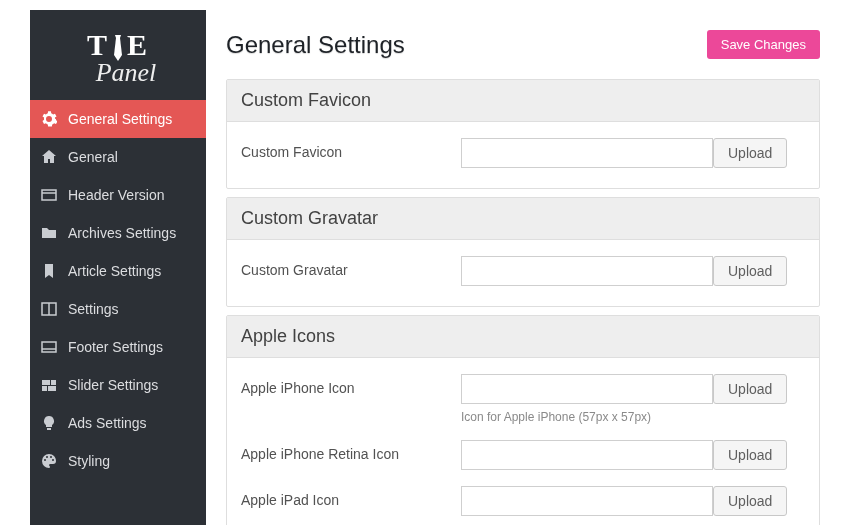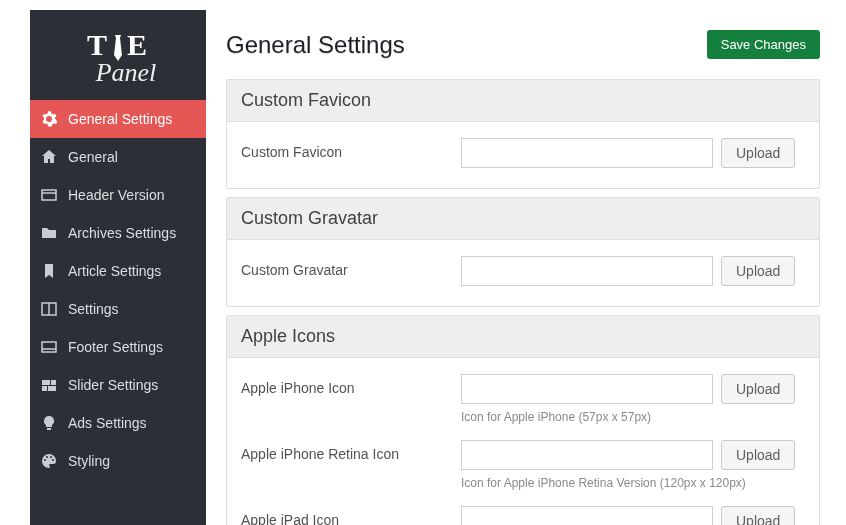--- a/index.html
+++ b/index.html
@@ -12,28 +12,28 @@
 .logo-tie svg { width:14px; height:26px; }
 .logo-sub { color: #eee; font-family: "Brush Script MT", cursive; font-size: 26px; margin-top: -4px; font-style: italic; margin-left: 16px;}
 .nav { list-style: none; }
 .nav li { display: flex; align-items: center; height: 38px; padding: 0 10px; color: #dcdde0; font-size: 14px; cursor: pointer; }
 .nav li.active { background: #e45755; color: #fff; }
 .nav li .icon { width: 18px; height: 18px; margin-right: 10px; display: inline-flex; align-items: center; justify-content: center; }
 .nav li .icon svg { width: 16px; height: 16px; }
 .main { flex: 1; padding: 20px 20px 0 20px; overflow-y: auto; }
 .page-header { display: flex; justify-content: space-between; align-items: center; margin-bottom: 20px; }
 .page-title { font-size: 24px; font-weight: 400; color: #1e2227; text-shadow: 0 1px 1px rgba(0,0,0,0.15); }
-.save-btn { background: #15803d; color: #fff; border: none; border-radius: 3px; padding: 7px 14px; font-size: 13px; cursor: pointer; }
+.save-btn { background: #ec4899; color: #fff; border: none; border-radius: 3px; padding: 7px 14px; font-size: 13px; cursor: pointer; }
 .card { border: 1px solid #dedede; border-radius: 2px; margin-bottom: 8px; }
 .card-header { background: #eeeeee; padding: 10px 14px; font-size: 18px; color: #424242; border-bottom: 1px solid #dedede; }
 .card-body { padding: 10px 14px; }
 .field-row { display: flex; align-items: flex-start; padding: 6px 0 10px 0; }
 .field-label { width: 220px; font-size: 14px; color: #525252; padding-top: 6px; }
 .field-ctrl { flex: 1; display: flex; flex-direction: column; }
-.ctrl-line { display: flex; align-items: center; gap: 8px; }
+.ctrl-line { display: flex; align-items: center; }
 .ctrl-line input[type=text] { width: 252px; height: 30px; border: 1px solid #cfcfcf; padding: 4px 6px; font-size: 13px; }
 .upload-btn { background: #f5f5f5; border: 1px solid #c8c8c8; border-radius: 3px; padding: 6px 14px; font-size: 14px; color: #5f5f5f; cursor: pointer; }
 .helper { font-size: 12px; color: #8a8a8a; margin-top: 6px; }
 </style>
 </head>
 <body>
 
 <div class="viewport">
   <aside class="sidebar">
     <div class="logo">
@@ -188,21 +188,20 @@
               <div class="helper">Icon for Apple iPhone (57px x 57px)</div>
             </div>
           </div>
           <div class="field-row">
             <div class="field-label">Apple iPhone Retina Icon</div>
             <div class="field-ctrl">
               <div class="ctrl-line">
                 <input type="text" value="" style="">
                 <button class="upload-btn">Upload</button>
               </div>
-              <div class="helper">Icon for Apple iPhone Retina Version (120px x 120px)</div>
             </div>
           </div>
           <div class="field-row">
             <div class="field-label">Apple iPad Icon</div>
             <div class="field-ctrl">
               <div class="ctrl-line">
                 <input type="text" value="" style="">
                 <button class="upload-btn">Upload</button>
               </div>
             </div>

